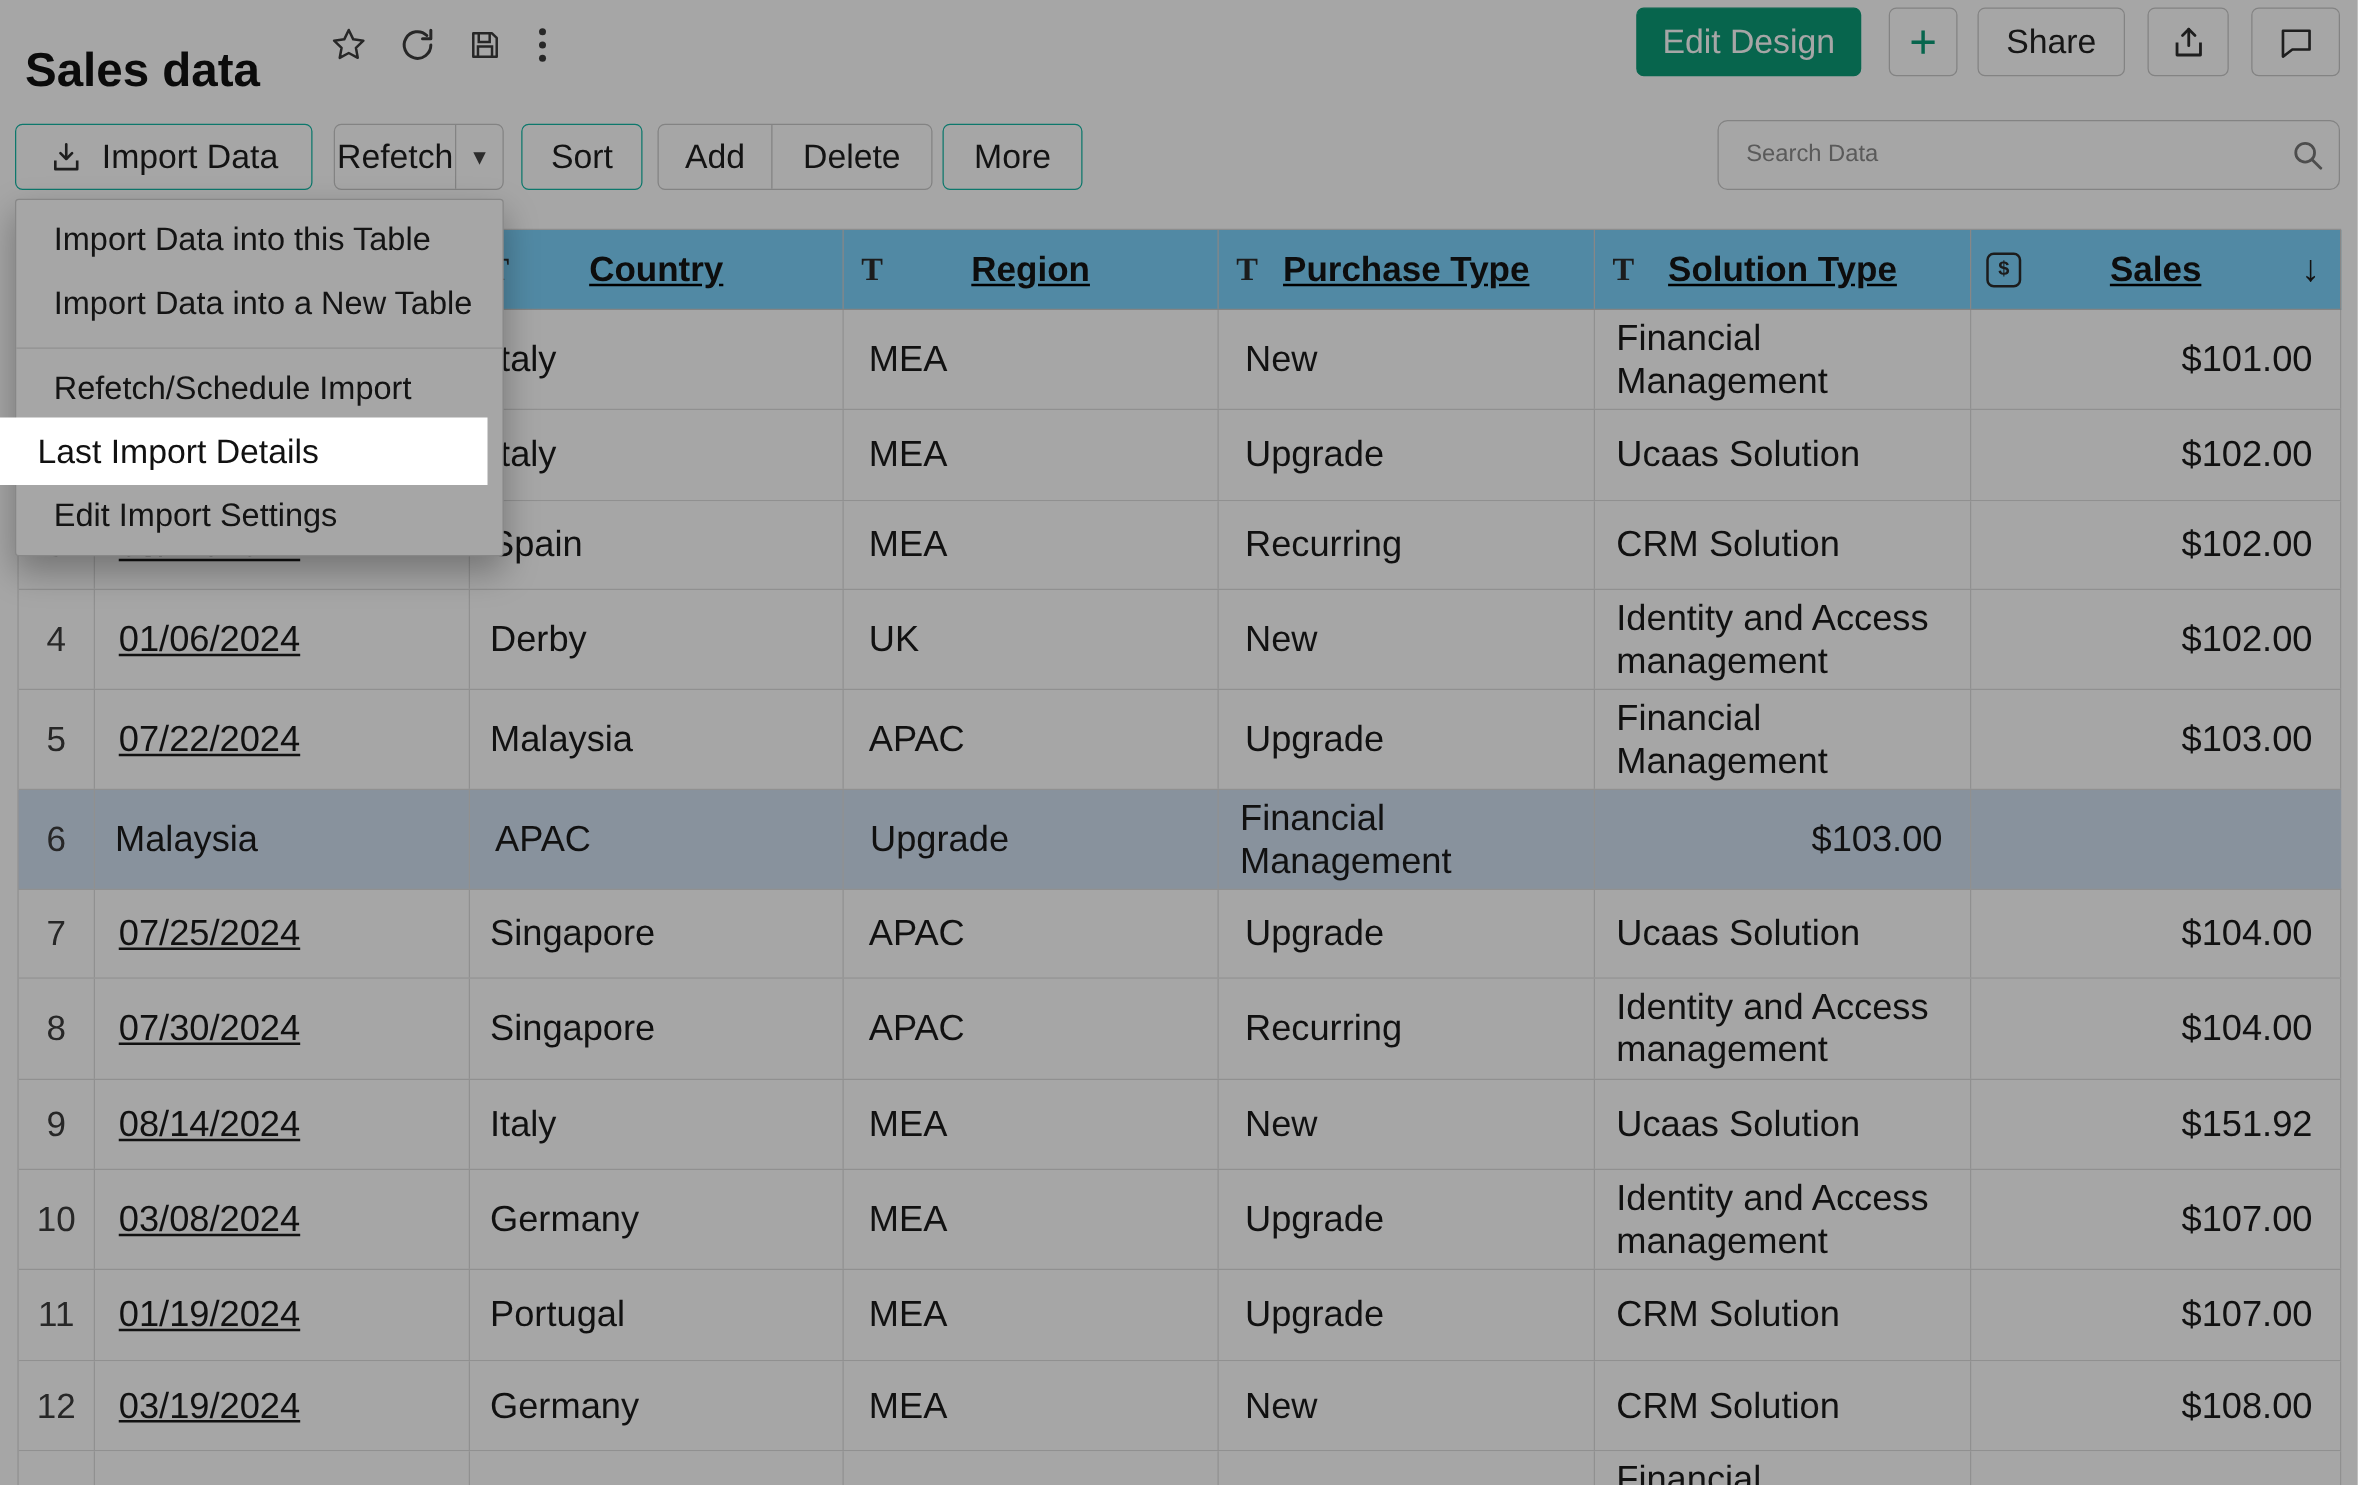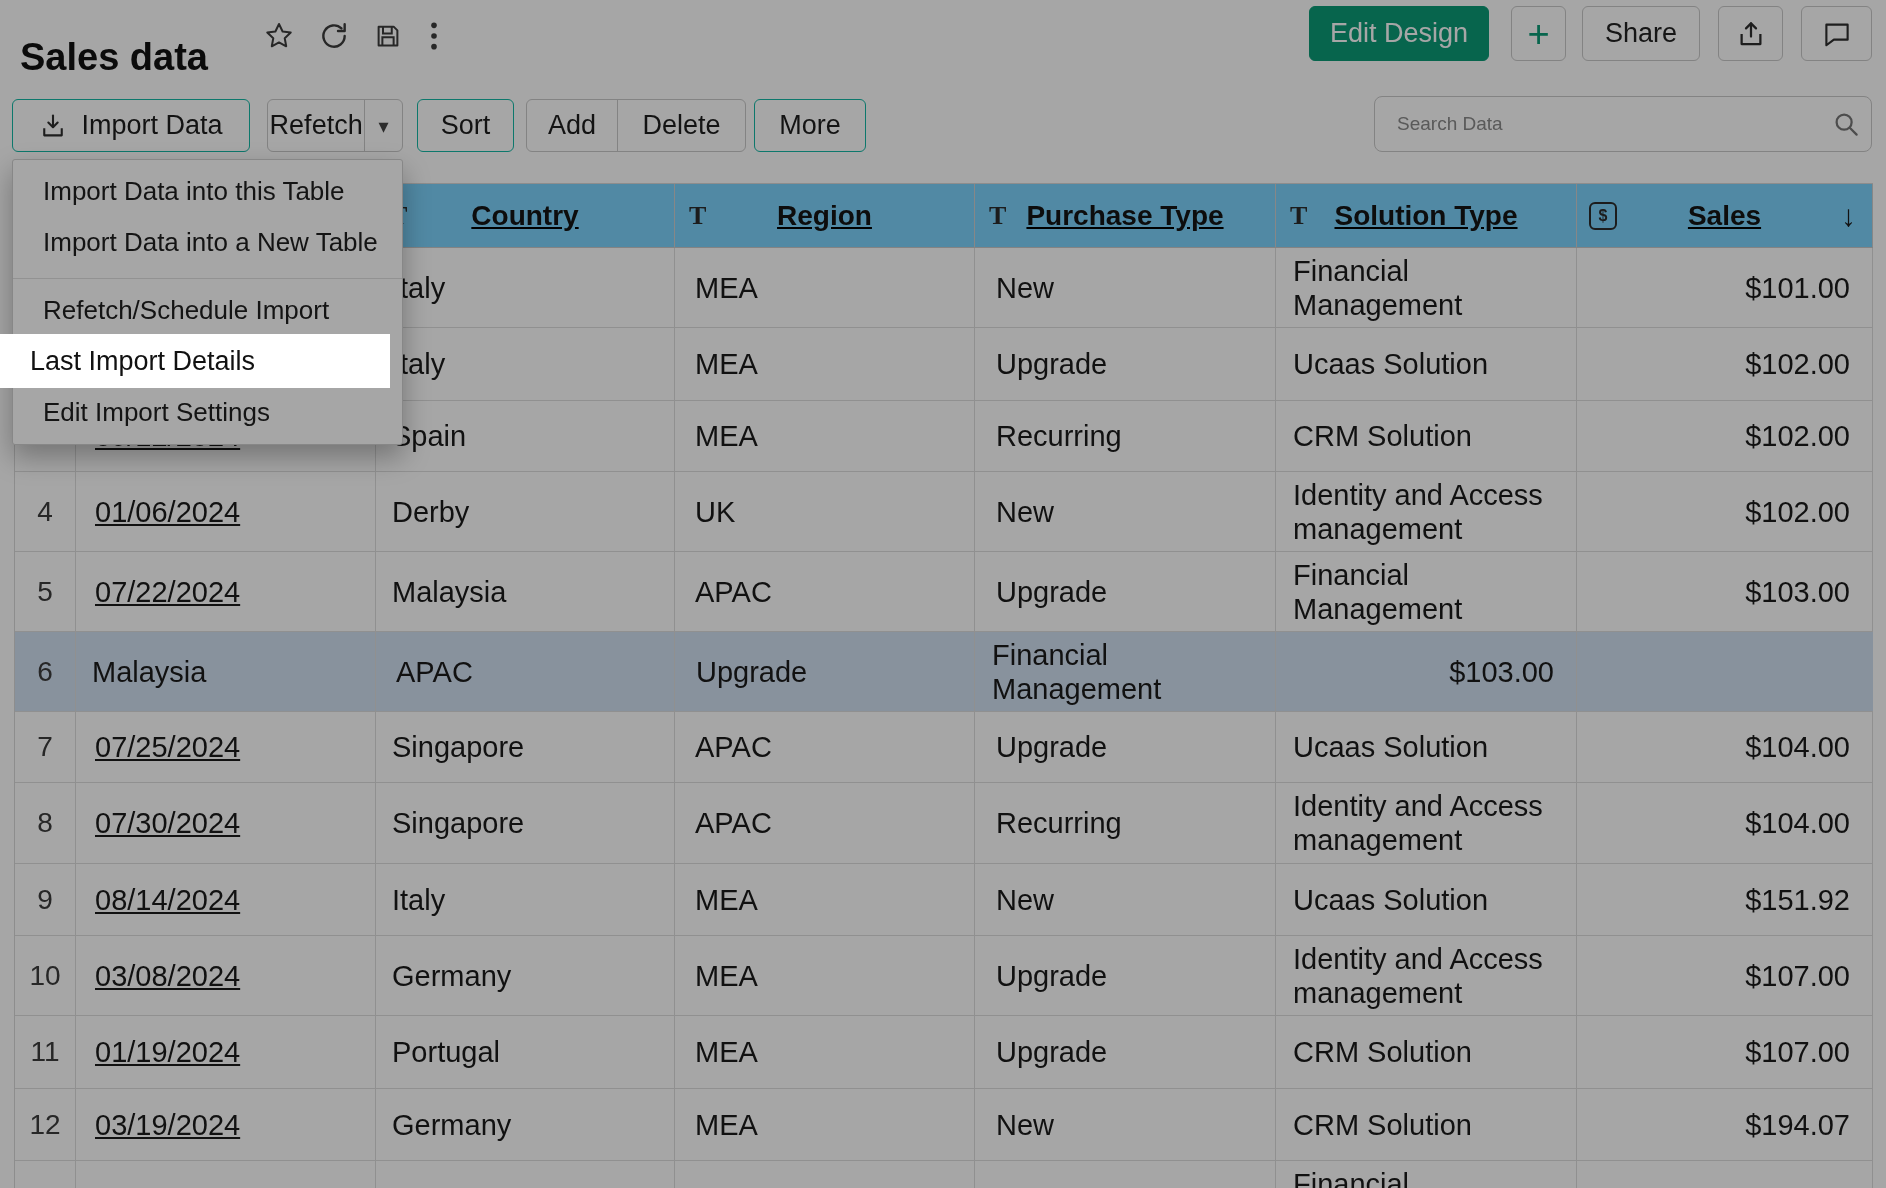--- a/index.html
+++ b/index.html
@@ -309,21 +309,21 @@
     <div class="cell c-solution">CRM Solution</div>
     <div class="cell c-sales">$107.00</div>
   </div>
       <div class="trow" style="height: 72px;">
     <div class="cell c-num">12</div>
     <div class="cell c-date">03/19/2024</div>
     <div class="cell c-country">Germany</div>
     <div class="cell c-region">MEA</div>
     <div class="cell c-purchase">New</div>
     <div class="cell c-solution">CRM Solution</div>
-    <div class="cell c-sales">$194.07</div>
+    <div class="cell c-sales">$108.00</div>
   </div>
       <div class="trow" style="height: 80px;">
     <div class="cell c-num"></div>
     <div class="cell c-date"></div>
     <div class="cell c-country"></div>
     <div class="cell c-region"></div>
     <div class="cell c-purchase"></div>
     <div class="cell c-solution">Financial Management</div>
     <div class="cell c-sales"></div>
   </div>

